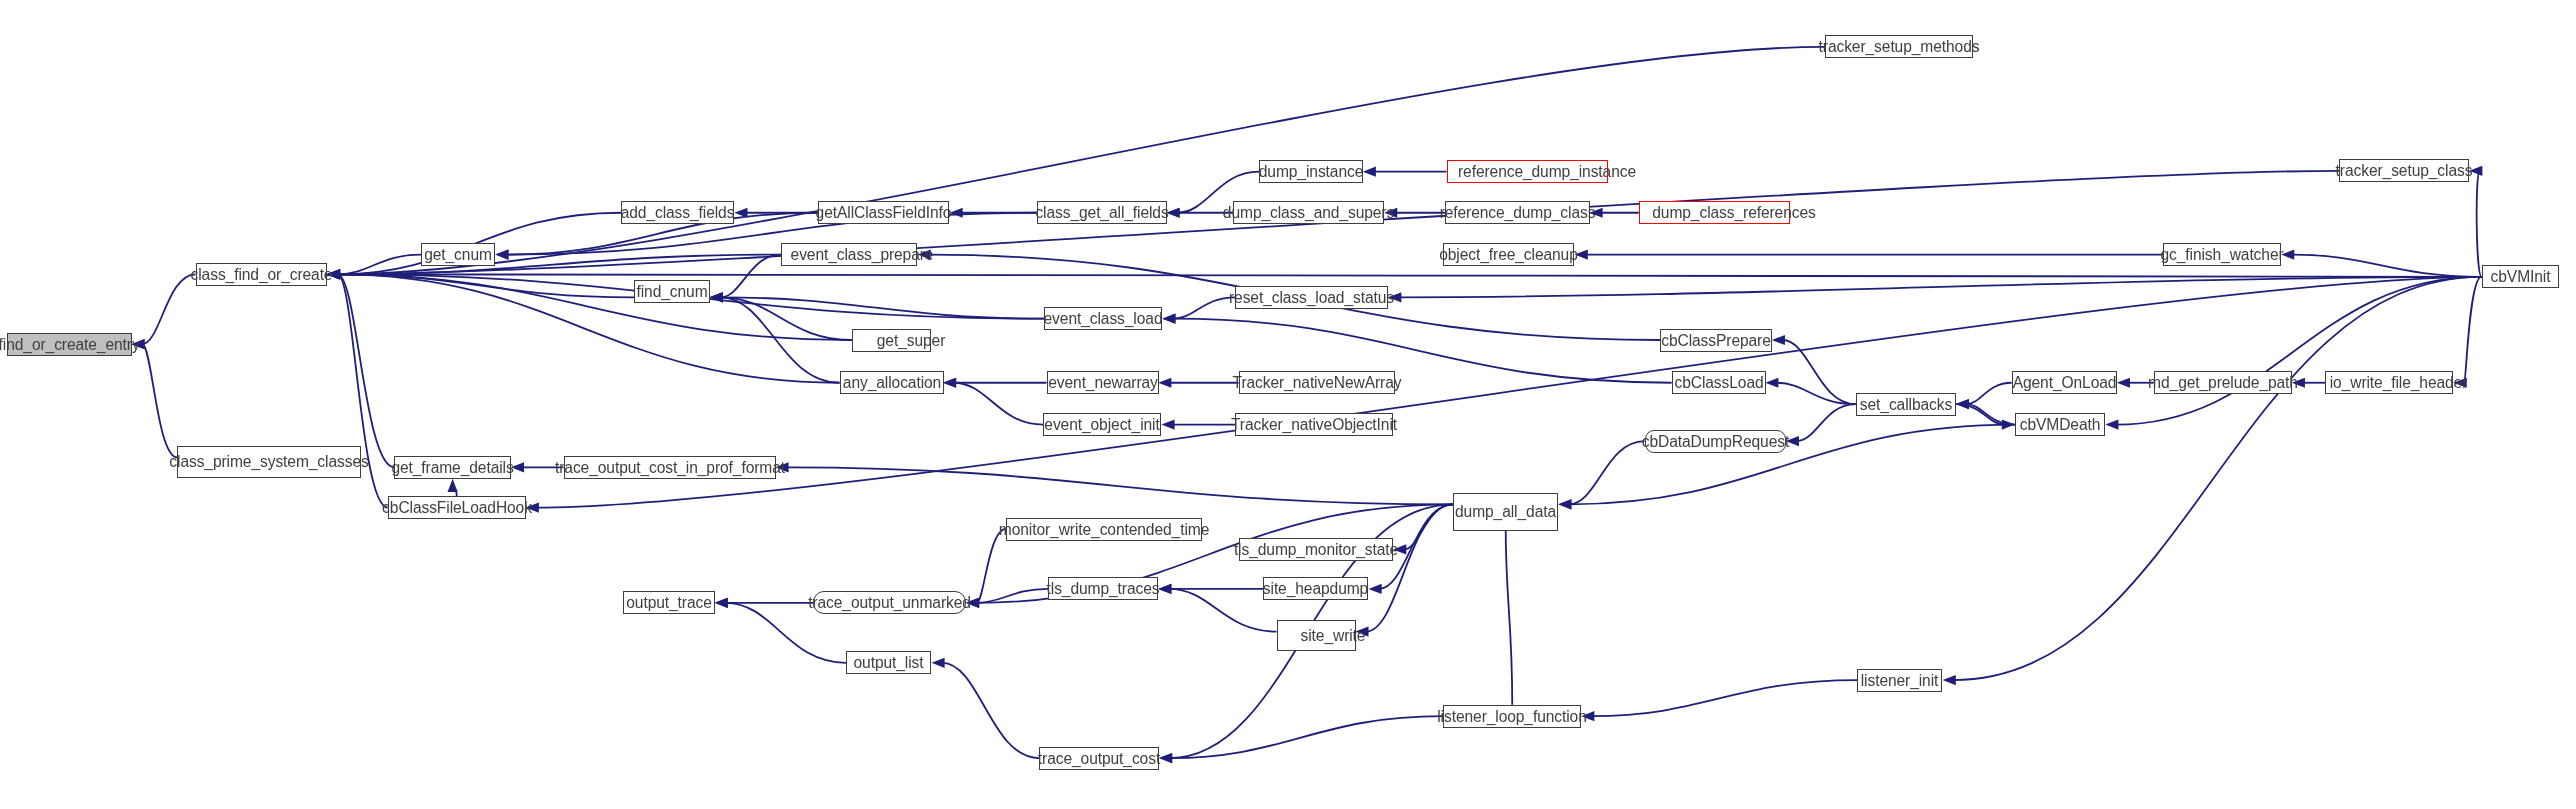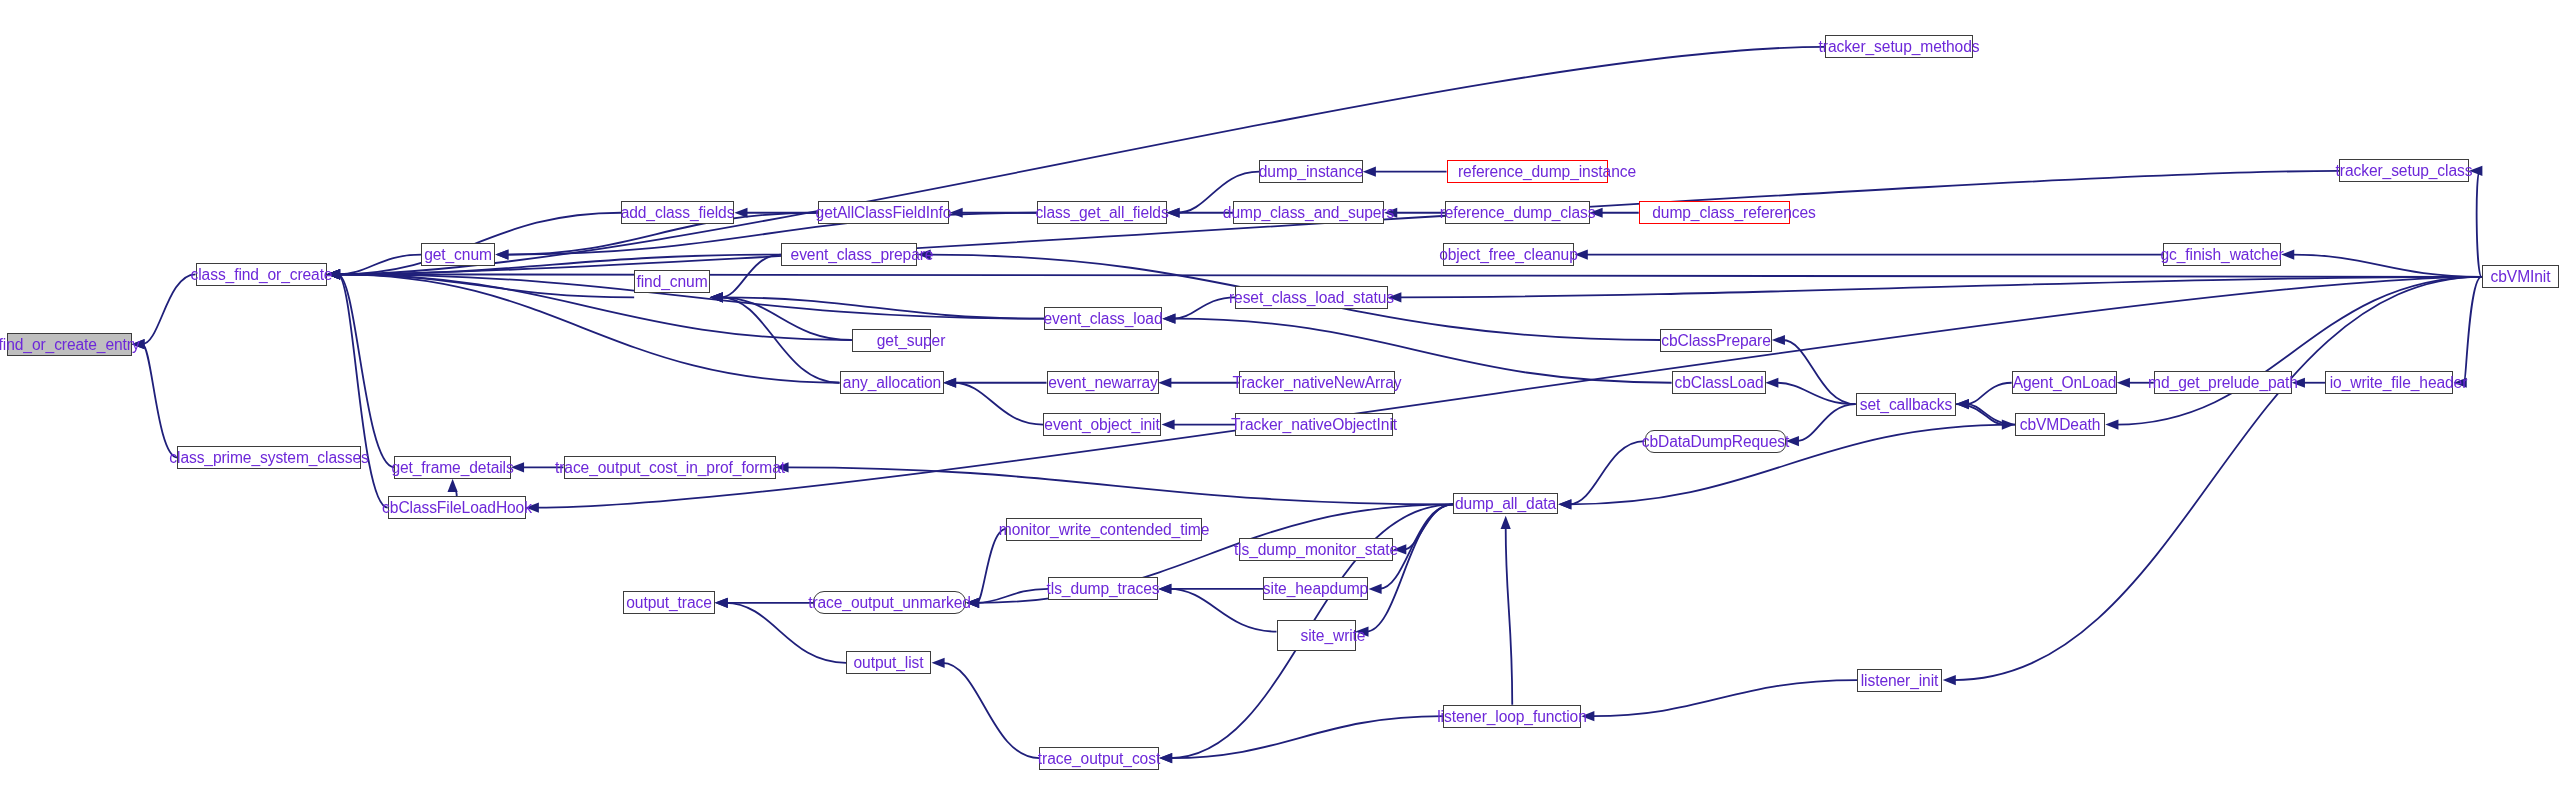--- a/index.html
+++ b/index.html
@@ -31,21 +31,21 @@
   }
   .edge-head {
     fill: #1f1f7a;
     stroke: none;
   }
   .node-box {
     position: absolute;
     box-sizing: border-box;
     border: 1.3px solid #3d3d3d;
     background: #ffffff;
-    color: #6d28d9;
+    color: #404040;
     font-family: "Liberation Sans", sans-serif;
     font-size: 15.6px;
     line-height: 1;
     display: flex;
     align-items: center;
     justify-content: center;
     white-space: nowrap;
     letter-spacing: -0.1px;
   }
   .node-box.root {
@@ -211,27 +211,27 @@
         <polygon points="640,618 656,611.8 656,624.2" class="edge-head"></polygon>
       </g>
   </svg>
   <div id="node-layer">
       <div class="node-box root" style="left: 6.6px; top: 333px; width: 125px; height: 23px;">
         <span class="node-label">find_or_create_entry</span>
       </div>
       <div class="node-box" style="left: 196px; top: 263px; width: 131px; height: 23px;">
         <span class="node-label">class_find_or_create</span>
       </div>
-      <div class="node-box" style="left: 177px; top: 446px; width: 184px; height: 23px; align-items: center;">
+      <div class="node-box" style="left: 177px; top: 446px; width: 184px; height: 32px; align-items: center;">
         <span class="node-label">class_prime_system_classes</span>
       </div>
       <div class="node-box" style="left: 421px; top: 243px; width: 74px; height: 23px;">
         <span class="node-label">get_cnum</span>
       </div>
-      <div class="node-box" style="left: 634px; top: 270px; width: 76px; height: 23px; justify-content: center;">
+      <div class="node-box" style="left: 634px; top: 280px; width: 76px; height: 23px; justify-content: center;">
         <span class="node-label">find_cnum</span>
       </div>
       <div class="node-box" style="left: 394px; top: 456px; width: 117px; height: 23px;">
         <span class="node-label">get_frame_details</span>
       </div>
       <div class="node-box" style="left: 388px; top: 496px; width: 138px; height: 23px;">
         <span class="node-label">cbClassFileLoadHook</span>
       </div>
       <div class="node-box" style="left: 621px; top: 201px; width: 113px; height: 23px;">
         <span class="node-label">add_class_fields</span>
@@ -319,21 +319,21 @@
       </div>
       <div class="node-box" style="left: 2015px; top: 413px; width: 90px; height: 23px;">
         <span class="node-label">cbVMDeath</span>
       </div>
       <div class="node-box" style="left: 1645px; top: 430px; width: 141px; height: 23px; border-radius: 9px;">
         <span class="node-label">cbDataDumpRequest</span>
       </div>
       <div class="node-box" style="left: 564px; top: 456px; width: 212px; height: 23px;">
         <span class="node-label">trace_output_cost_in_prof_format</span>
       </div>
-      <div class="node-box" style="left: 1453px; top: 493px; width: 105px; height: 21px;">
+      <div class="node-box" style="left: 1453px; top: 493px; width: 105px; height: 38px;">
         <span class="node-label">dump_all_data</span>
       </div>
       <div class="node-box" style="left: 1006px; top: 518px; width: 196px; height: 23px;">
         <span class="node-label">monitor_write_contended_time</span>
       </div>
       <div class="node-box" style="left: 1239px; top: 538px; width: 154px; height: 23px;">
         <span class="node-label">tls_dump_monitor_state</span>
       </div>
       <div class="node-box" style="left: 623px; top: 591px; width: 92px; height: 23px;">
         <span class="node-label">output_trace</span>

